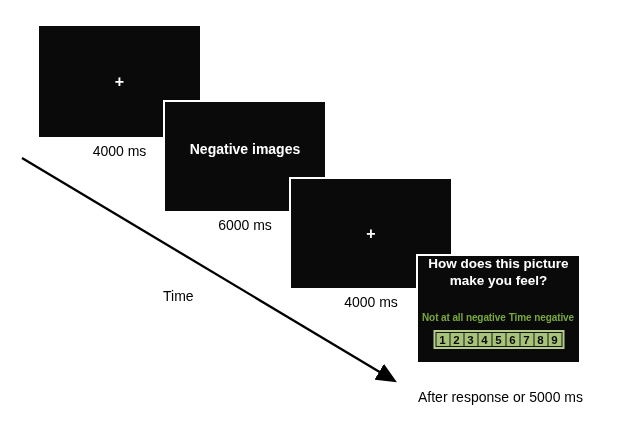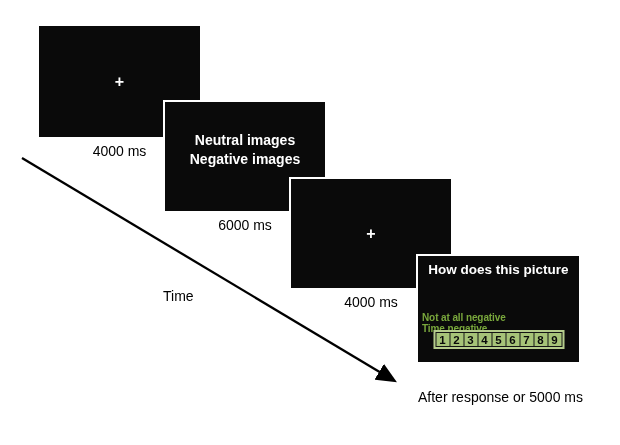--- a/index.html
+++ b/index.html
@@ -28,26 +28,26 @@
   #caption-1{left:37px;top:143px;width:165px;}
   #caption-2{left:163px;top:217px;width:164px;}
   #caption-3{left:289px;top:294px;width:164px;}
   #caption-4{left:398px;top:370px;width:205px;margin-top:19px;}
   #time-label{
     position:absolute;left:163px;top:280px;font-size:14px;color:#000;margin-top:8px;
   }
   #arrow-svg{position:absolute;left:0;top:0;width:620px;height:445px;z-index:0;}
   
   .question{
-    margin-top:6px;color:#ffffff;font-weight:bold;font-size:13.5px;line-height:16.5px;
+    margin-top:0;color:#ffffff;font-weight:bold;font-size:13.5px;line-height:16.5px;
     text-align:center;width:100%;
   }
   .anchors{
     position:absolute;left:4px;right:5px;top:56px;display:flex;justify-content:space-between;
-    font-size:10px;font-weight:bold;letter-spacing:-0.1px;flex-direction:column;
+    font-size:10px;font-weight:bold;letter-spacing:-0.1px;
   }
   .scale{
     position:absolute;top:74px;left:50%;transform:translateX(-50%);
     width:131px;height:19px;display:flex;gap:1px;padding:1px;box-sizing:border-box;
     border:2px solid #b5cc8c;background:#141414;
   }
   .scale-cell{
     flex:1;display:flex;align-items:center;justify-content:center;
     color:#0a0a0a;font-size:11.5px;font-weight:bold;
   }
@@ -66,34 +66,34 @@
     <line x1="22" y1="158" x2="393" y2="380" stroke="#000000" stroke-width="2.3" marker-end="url(#arrowhead)"></line>
   </svg>
 
   <div class="screen" id="screen-1">
     <span class="fixation">+</span>
   </div>
   <div class="caption" id="caption-1">4000 ms</div>
 
   <div class="screen" id="screen-2">
     <div class="stim-lines">
-      <div>Neutral images</div>
       <div>Negative images</div>
     </div>
   </div>
   <div class="caption" id="caption-2">6000 ms</div>
 
   <div class="screen" id="screen-3">
     <span class="fixation">+</span>
   </div>
   <div class="caption" id="caption-3">4000 ms</div>
 
   <div class="screen" id="screen-4">
     <div class="question">
       <div>How does this picture</div>
+      <div>make you feel?</div>
     </div>
     <div class="anchors" style="color:#79a73c">
       <span>Not at all negative</span>
       <span>Time negative</span>
     </div>
     <div class="scale">
       <span class="scale-cell" style="background:#a6c378">1</span>
       <span class="scale-cell" style="background:#a6c378">2</span>
       <span class="scale-cell" style="background:#a6c378">3</span>
       <span class="scale-cell" style="background:#a6c378">4</span>

